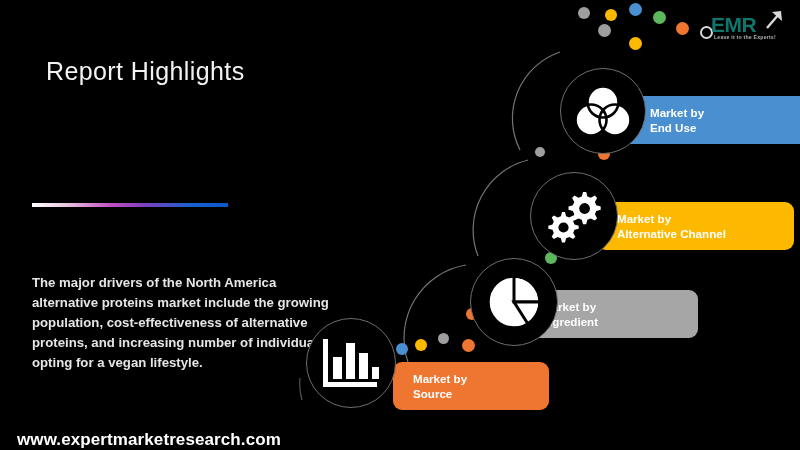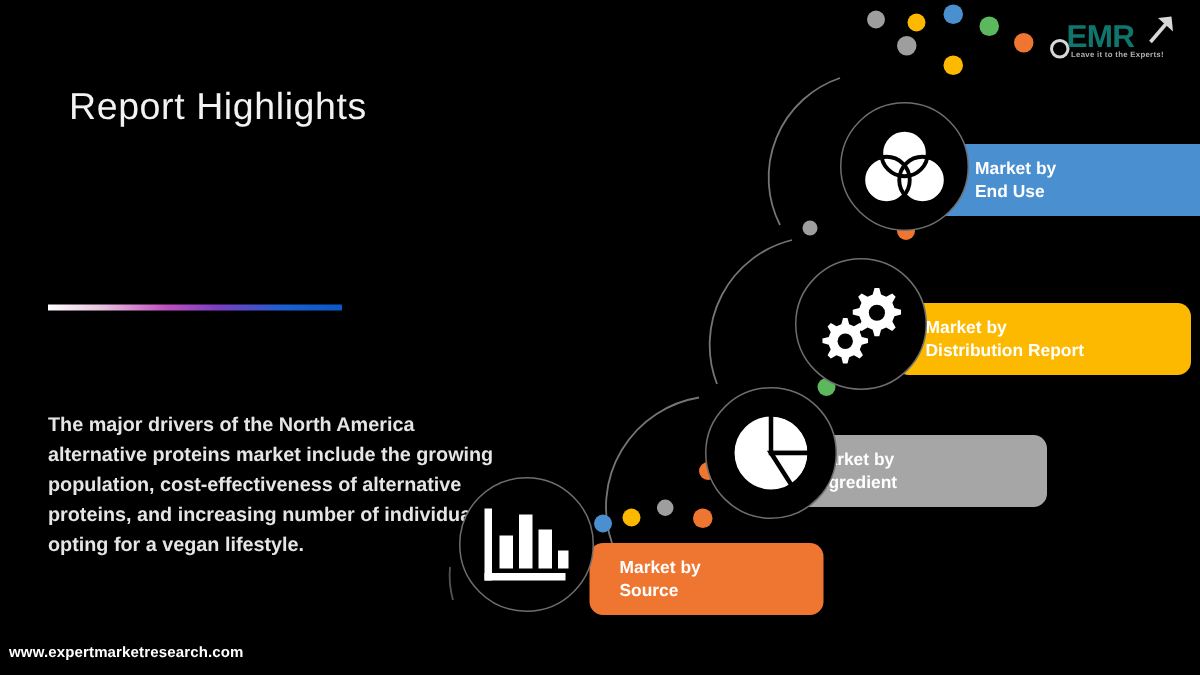--- a/index.html
+++ b/index.html
@@ -58,22 +58,22 @@
 
   .body-copy {
     position:absolute; left:32px; top:228px;
     width:312px;
     font-size:13.2px; font-weight:bold; color:#e5e5e5;
     line-height:1.52;
     margin-top:45px;
   }
 
   .footer-url {
-    position:absolute; left:6px; top:430px;
-    font-size:10px; font-weight:bold; color:#ffffff;
+    position:absolute; left:17px; top:430px;
+    font-size:17px; font-weight:bold; color:#ffffff;
     letter-spacing:0.1px;
     text-align:center;
   }
 
   
   .dot { position:absolute; border-radius:50%; }
 
   
   .arcs { position:absolute; left:0; top:0; width:800px; height:450px; }
 
@@ -166,21 +166,21 @@
         <circle cx="15" cy="35" r="15.5" fill="none" stroke="#000" stroke-width="2.6"></circle>
         <circle cx="39" cy="35" r="15.5" fill="none" stroke="#000" stroke-width="2.6"></circle>
       </svg>
     </div>
   </div>
 
   <div class="node" style="left:530px; top:172px;">
     <div class="badge" style="left: 67px; top: 30px; width: 197px; height: 48px; background: rgb(252, 185, 0);">
       <div>
         <div>Market by</div>
-        <div>Distribution Report</div>
+        <div>Alternative Channel</div>
       </div>
     </div>
     <div class="node-circle" style="width:88px; height:88px;"></div>
     <div class="node-icon" style="width:88px; height:88px;">
       <svg width="58" height="56" viewBox="0 0 58 56">
         <g fill="#fff">
           <path d="M38 4 l3.2 0 l1.2 4.4 l3.4 1.4 l4-2.2 l2.3 2.3 l-2.2 4 l1.4 3.4 l4.4 1.2 l0 3.2 l-4.4 1.2 l-1.4 3.4 l2.2 4 l-2.3 2.3 l-4-2.2 l-3.4 1.4 l-1.2 4.4 l-3.2 0 l-1.2-4.4 l-3.4-1.4 l-4 2.2 l-2.3-2.3 l2.2-4 l-1.4-3.4 l-4.4-1.2 l0-3.2 l4.4-1.2 l1.4-3.4 l-2.2-4 l2.3-2.3 l4 2.2 l3.4-1.4 Z"></path>
           <circle cx="39.6" cy="20.5" r="5.4" fill="#000"></circle>
           <path d="M17 24 l3.0 0 l1.1 4.2 l3.2 1.3 l3.8-2.1 l2.2 2.2 l-2.1 3.8 l1.3 3.2 l4.2 1.1 l0 3.0 l-4.2 1.1 l-1.3 3.2 l2.1 3.8 l-2.2 2.2 l-3.8-2.1 l-3.2 1.3 l-1.1 4.2 l-3.0 0 l-1.1-4.2 l-3.2-1.3 l-3.8 2.1 l-2.2-2.2 l2.1-3.8 l-1.3-3.2 l-4.2-1.1 l0-3.0 l4.2-1.1 l1.3-3.2 l-2.1-3.8 l2.2-2.2 l3.8 2.1 l3.2-1.3 Z"></path>
           <circle cx="18.5" cy="39.5" r="5.1" fill="#000"></circle>

